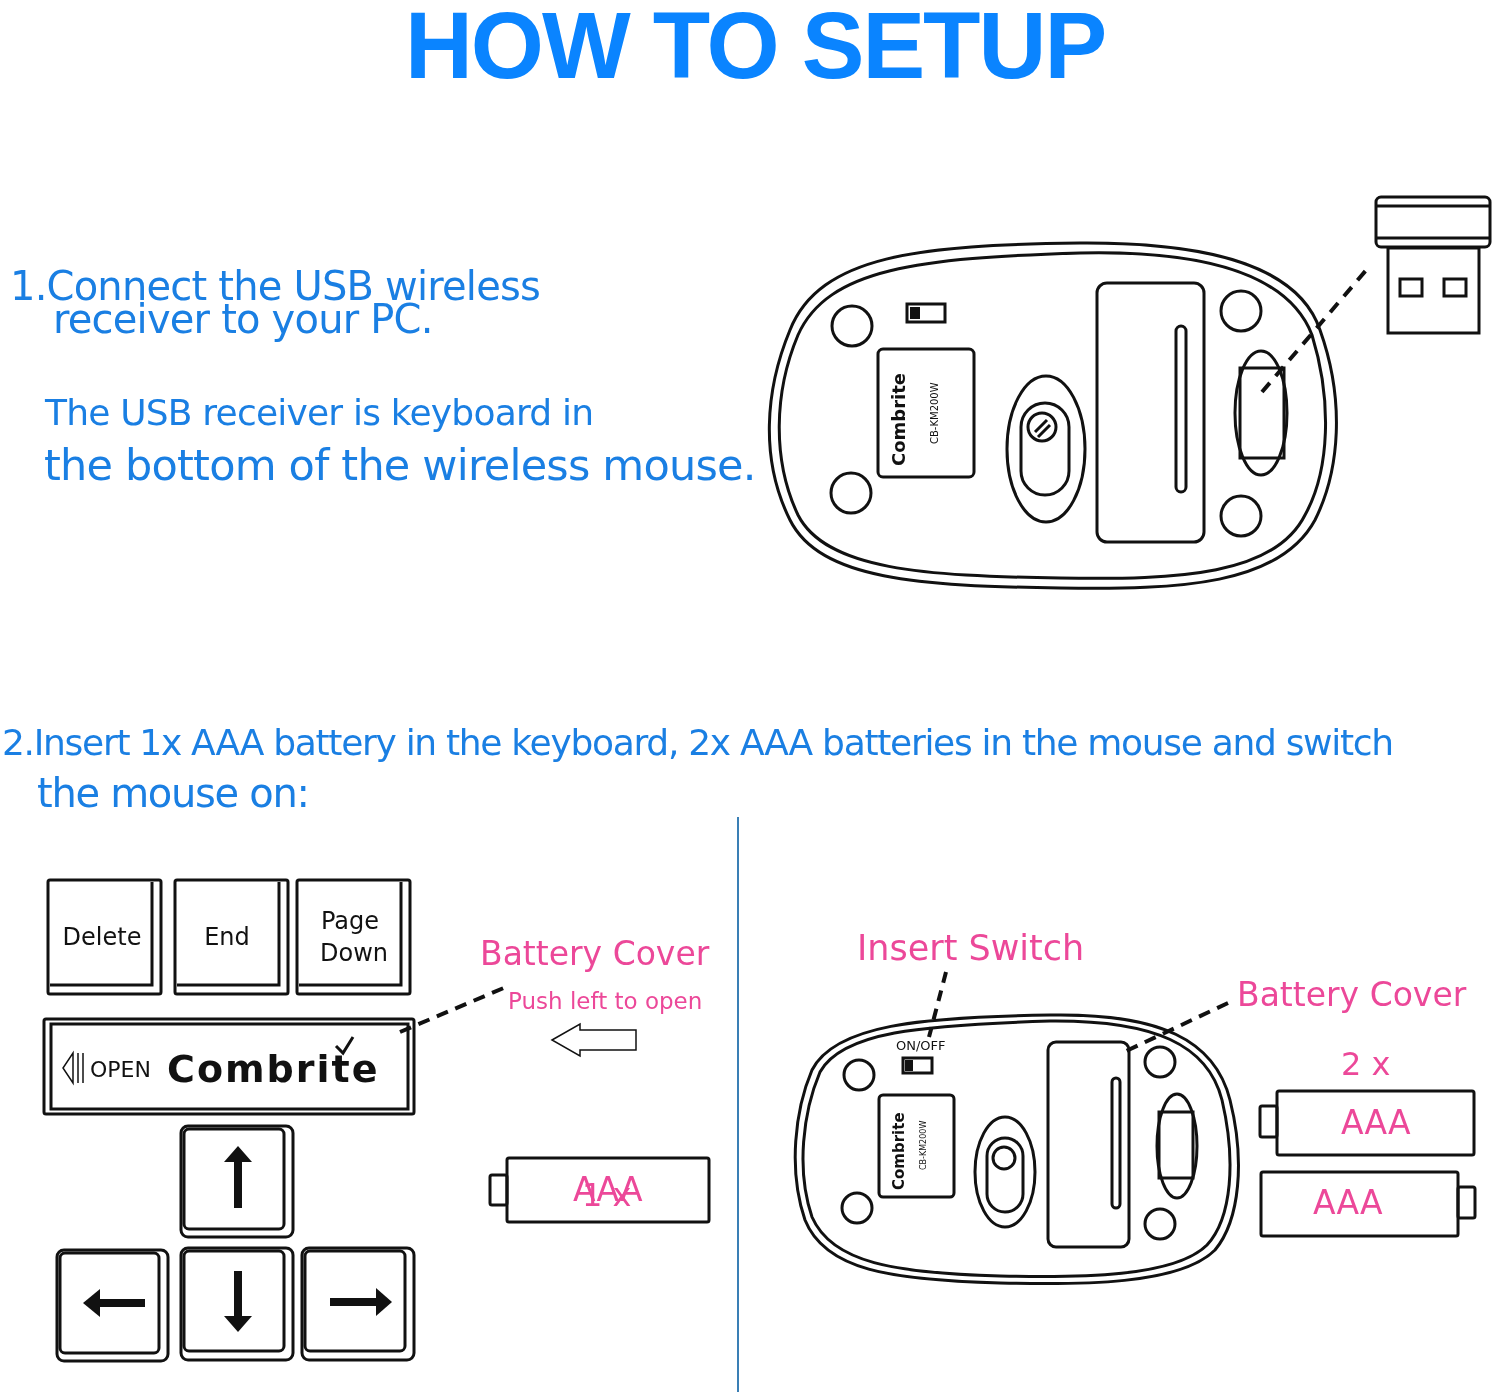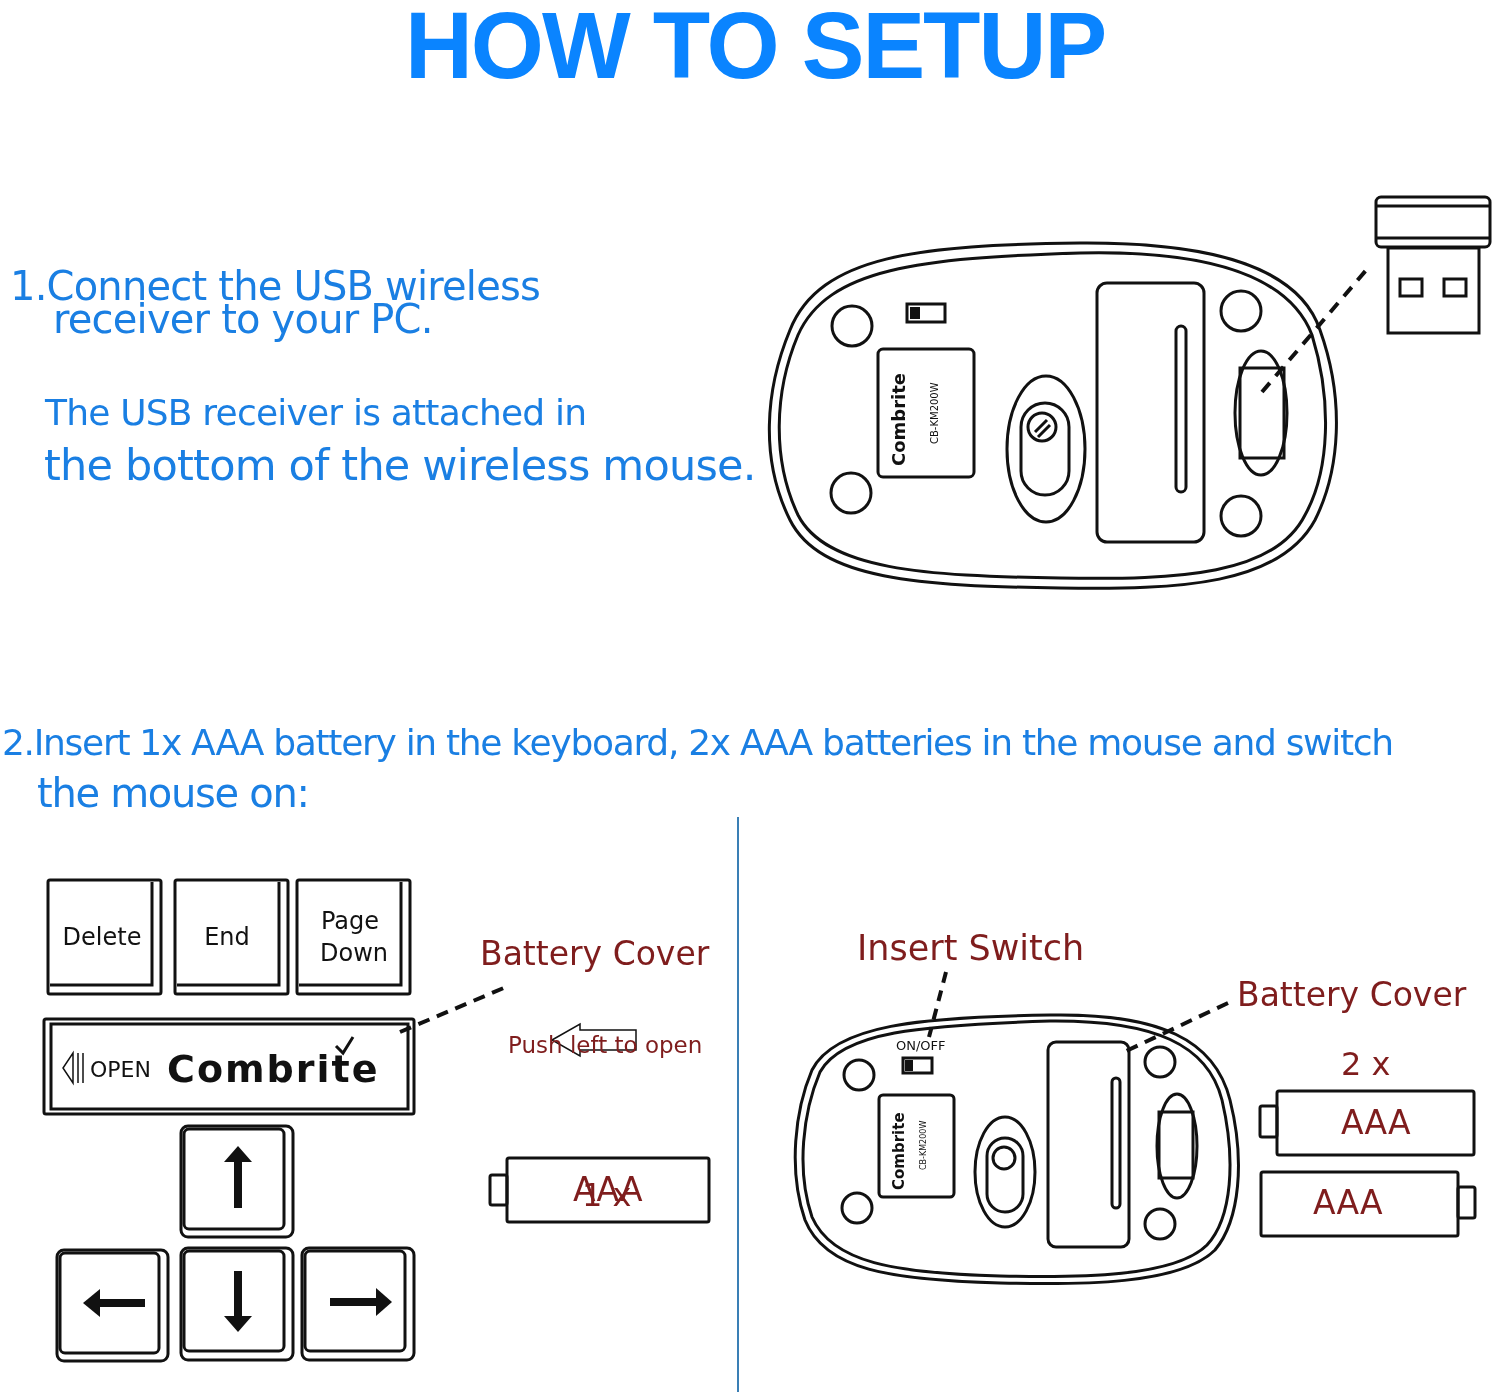--- a/index.html
+++ b/index.html
@@ -7,30 +7,30 @@
   .abs { position:absolute; }
   .title { left:0; top:-8px; width:1510px; text-align:center; font-family:"Liberation Sans", sans-serif; font-weight:bold; font-size:94px; color:#0a84ff; letter-spacing:-2px; transform:scaleX(1.0); }
   .blue { color:#1a7fe3; font-family:"DejaVu Sans", sans-serif; }
   .step1a { left:10px; top:263px; font-size:40px; letter-spacing:-0.8px; }
   .step1b { left:53px; top:296px; font-size:40px; letter-spacing:-0.8px;text-align:right; }
   .note1 { left:45px; top:392px; font-size:36px; letter-spacing:-0.8px; }
   .note2 { left:44px; top:440px; font-size:43px; letter-spacing:-0.8px; }
   .step2a { left:2px; top:722px; font-size:36px; letter-spacing:-1.3px; white-space:nowrap; }
   .step2b { left:37px; top:770px; font-size:40px; letter-spacing:-1.3px; }
   svg text { font-family:"DejaVu Sans", sans-serif; }
-  .lbl { font-family:"DejaVu Sans", sans-serif; color:#7f1d1d; }
+  .lbl { font-family:"DejaVu Sans", sans-serif; color:#ec4899; }
 </style>
 </head>
 <body>
 
 <div class="abs title">HOW TO SETUP</div>
 
 <div class="abs blue step1a">1.Connect the USB wireless</div>
 <div class="abs blue step1b">receiver to your PC.</div>
-<div class="abs blue note1">The USB receiver is attached in</div>
+<div class="abs blue note1">The USB receiver is keyboard in</div>
 <div class="abs blue note2">the bottom of the wireless mouse.</div>
 
 <svg class="abs" style="left:0;top:0" width="1494" height="1396">
   <g fill="none" stroke="#111" stroke-width="3">
     <path d="M790,330 C820,255 920,245 1080,243 C1220,242 1300,270 1320,330 C1345,400 1340,470 1315,520 C1280,585 1180,590 1060,588 C920,586 820,580 790,520 C760,460 765,390 790,330 Z"></path>
     <path d="M798,335 C828,268 920,258 1080,253 C1215,250 1290,278 1312,335 C1332,400 1330,470 1305,515 C1275,575 1180,580 1060,578 C925,576 826,570 798,515 C772,460 774,392 798,335 Z"></path>
     <circle cx="852" cy="326" r="20"></circle>
     <circle cx="851" cy="493" r="20"></circle>
     <circle cx="1241" cy="311" r="20"></circle>
     <circle cx="1241" cy="516" r="20"></circle>
@@ -153,21 +153,21 @@
     <rect x="1277" y="1091" width="197" height="64" rx="2"></rect>
     <rect x="1260" y="1106" width="17" height="31" rx="2"></rect>
   </g>
   <g fill="none" stroke="#111" stroke-width="3">
     <rect x="1261" y="1172" width="197" height="64" rx="2"></rect>
     <rect x="1458" y="1187" width="17" height="31" rx="2"></rect>
   </g>
 </svg>
 
 <div class="abs lbl" style="left:480px;top:934px;font-size:33px;">Battery Cover</div>
-<div class="abs lbl" style="left:508px;top:988px;font-size:23px;margin-top:44px;">Push left to open</div>
+<div class="abs lbl" style="left:508px;top:988px;font-size:23px;">Push left to open</div>
 <div class="abs lbl" style="left:582px;top:1176px;font-size:32px;">1 x</div>
 <div class="abs lbl" style="left:573px;top:1170px;font-size:33px;">AAA</div>
 
 <div class="abs lbl" style="left:857px;top:928px;font-size:35px;">Insert Switch</div>
 <div class="abs lbl" style="left:1237px;top:975px;font-size:33px;">Battery Cover</div>
 <div class="abs lbl" style="left:1341px;top:1045px;font-size:32px;text-align:right;">2 x</div>
 <div class="abs lbl" style="left:1341px;top:1103px;font-size:33px;">AAA</div>
 <div class="abs lbl" style="left:1313px;top:1183px;font-size:33px;">AAA</div>
 
 <div class="abs blue step2a">2.Insert 1x AAA battery in the keyboard, 2x AAA batteries in the mouse and switch</div>

